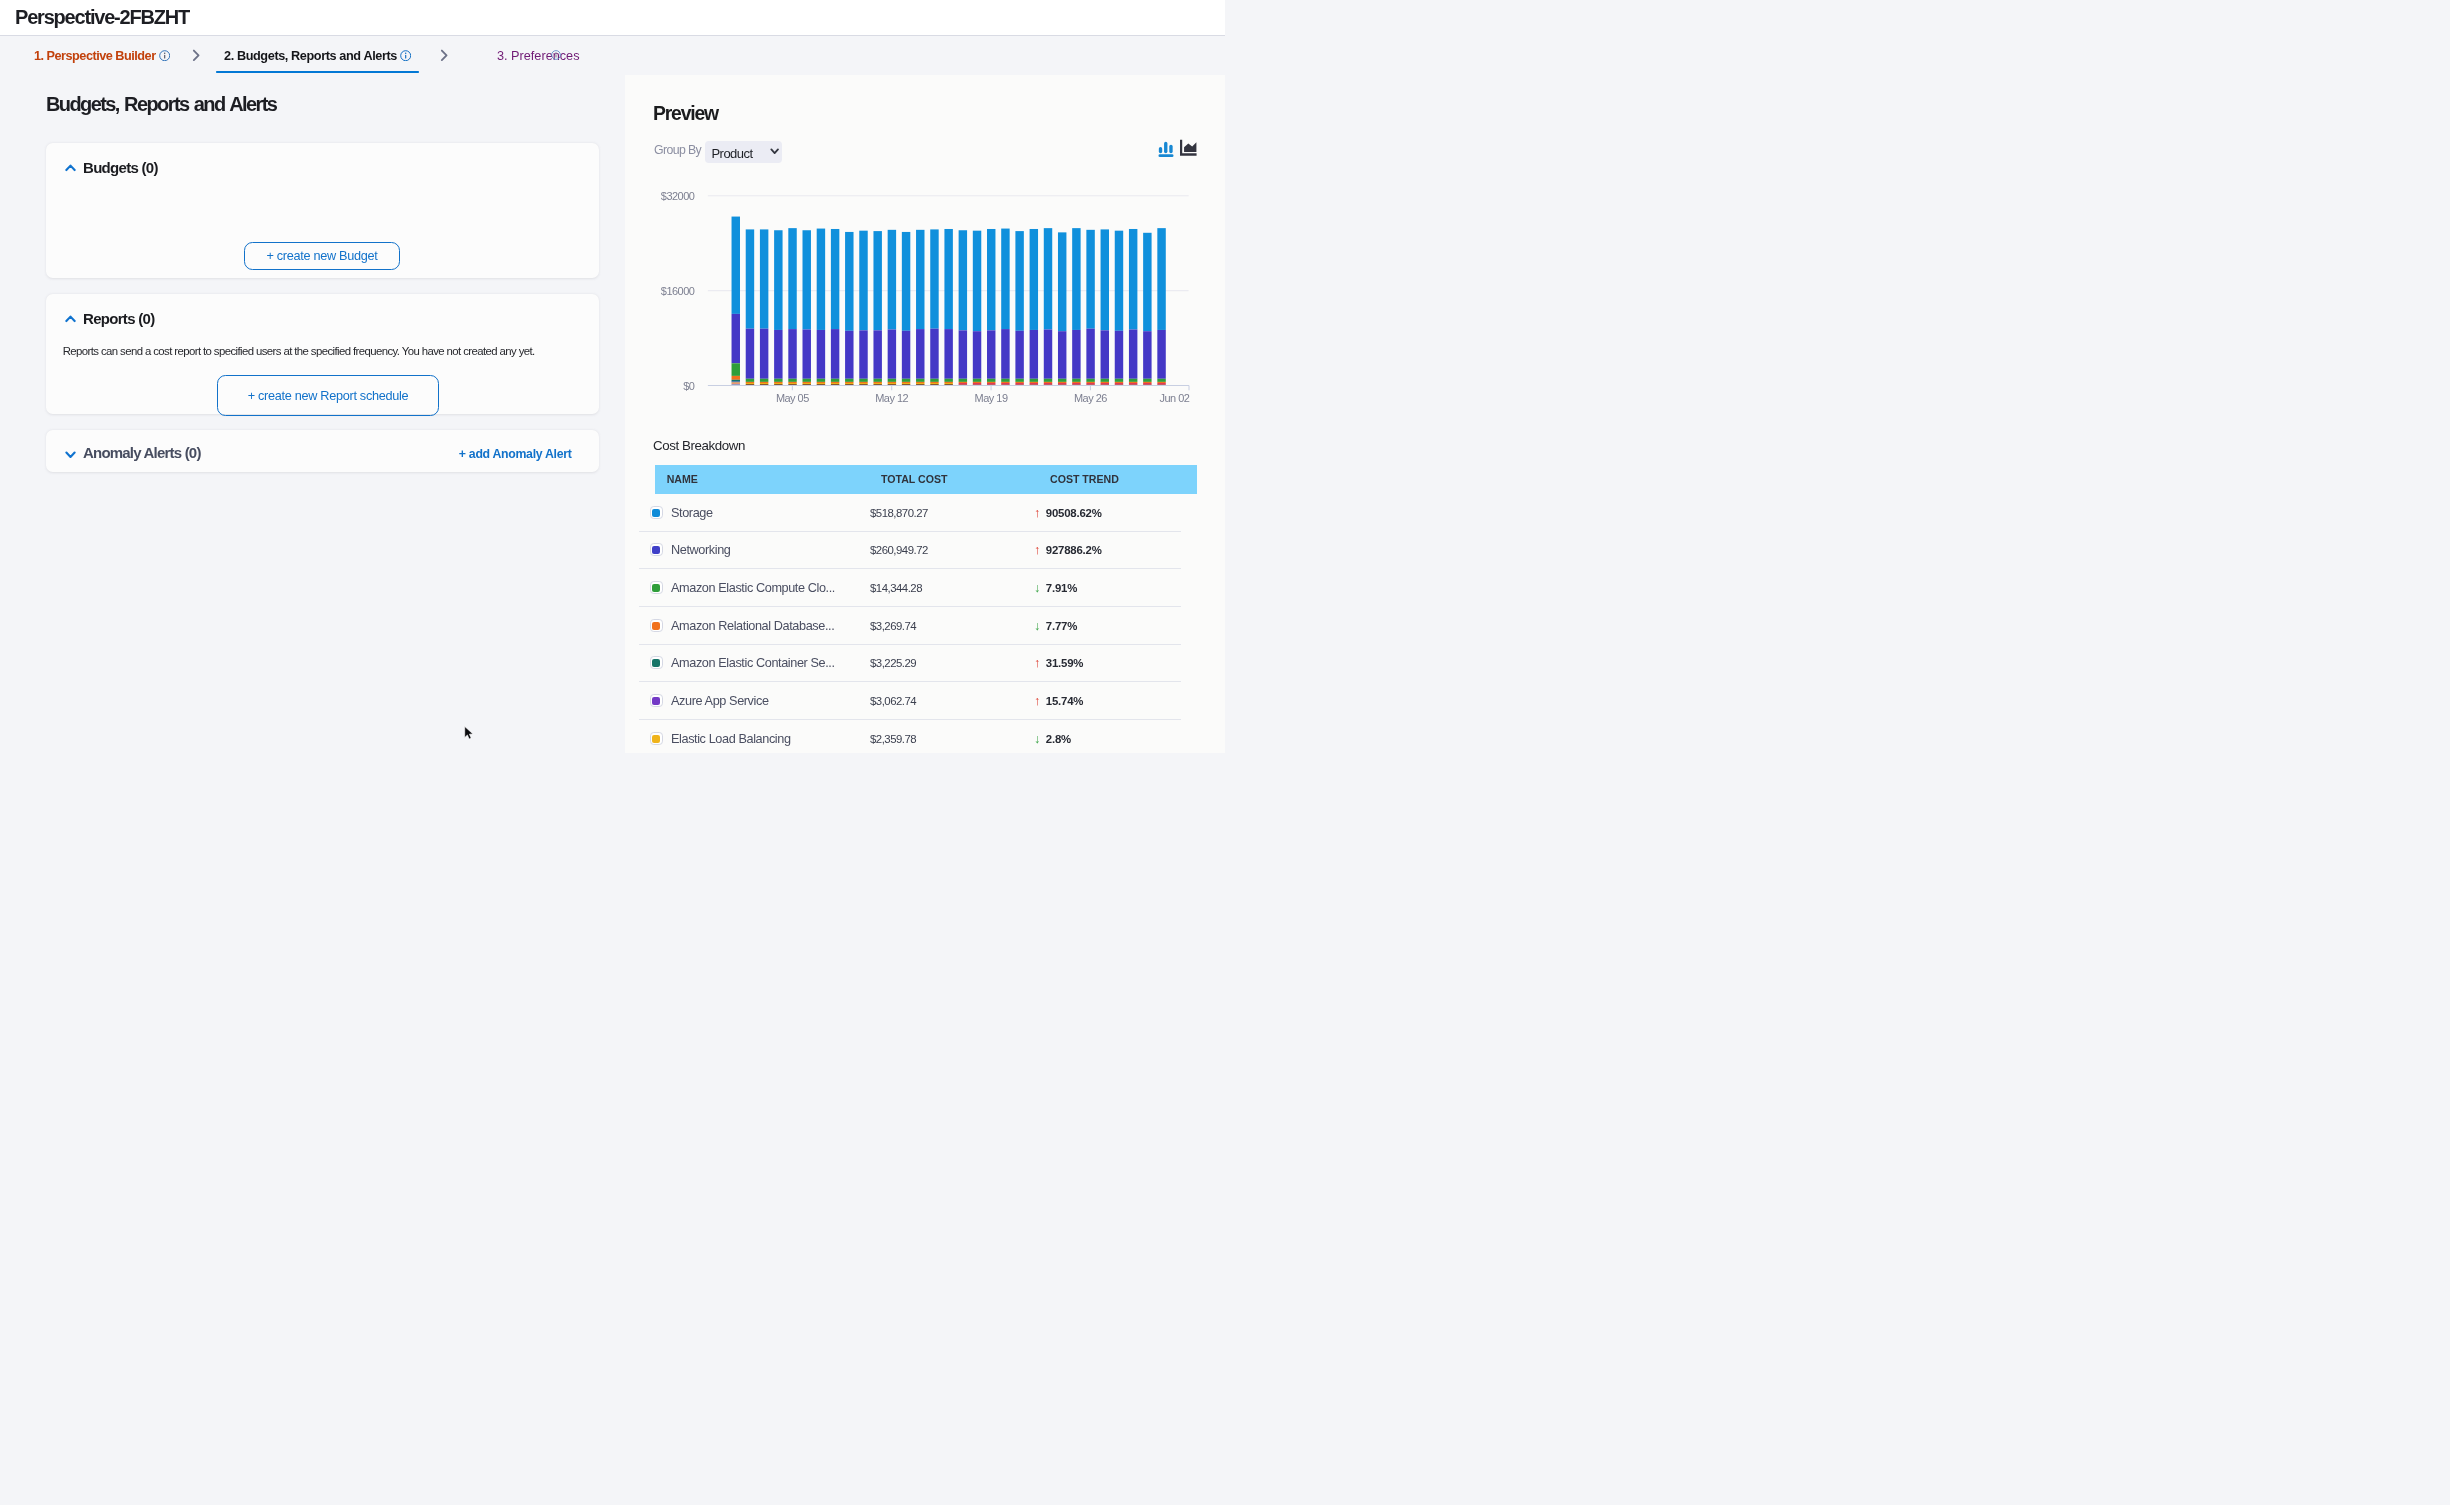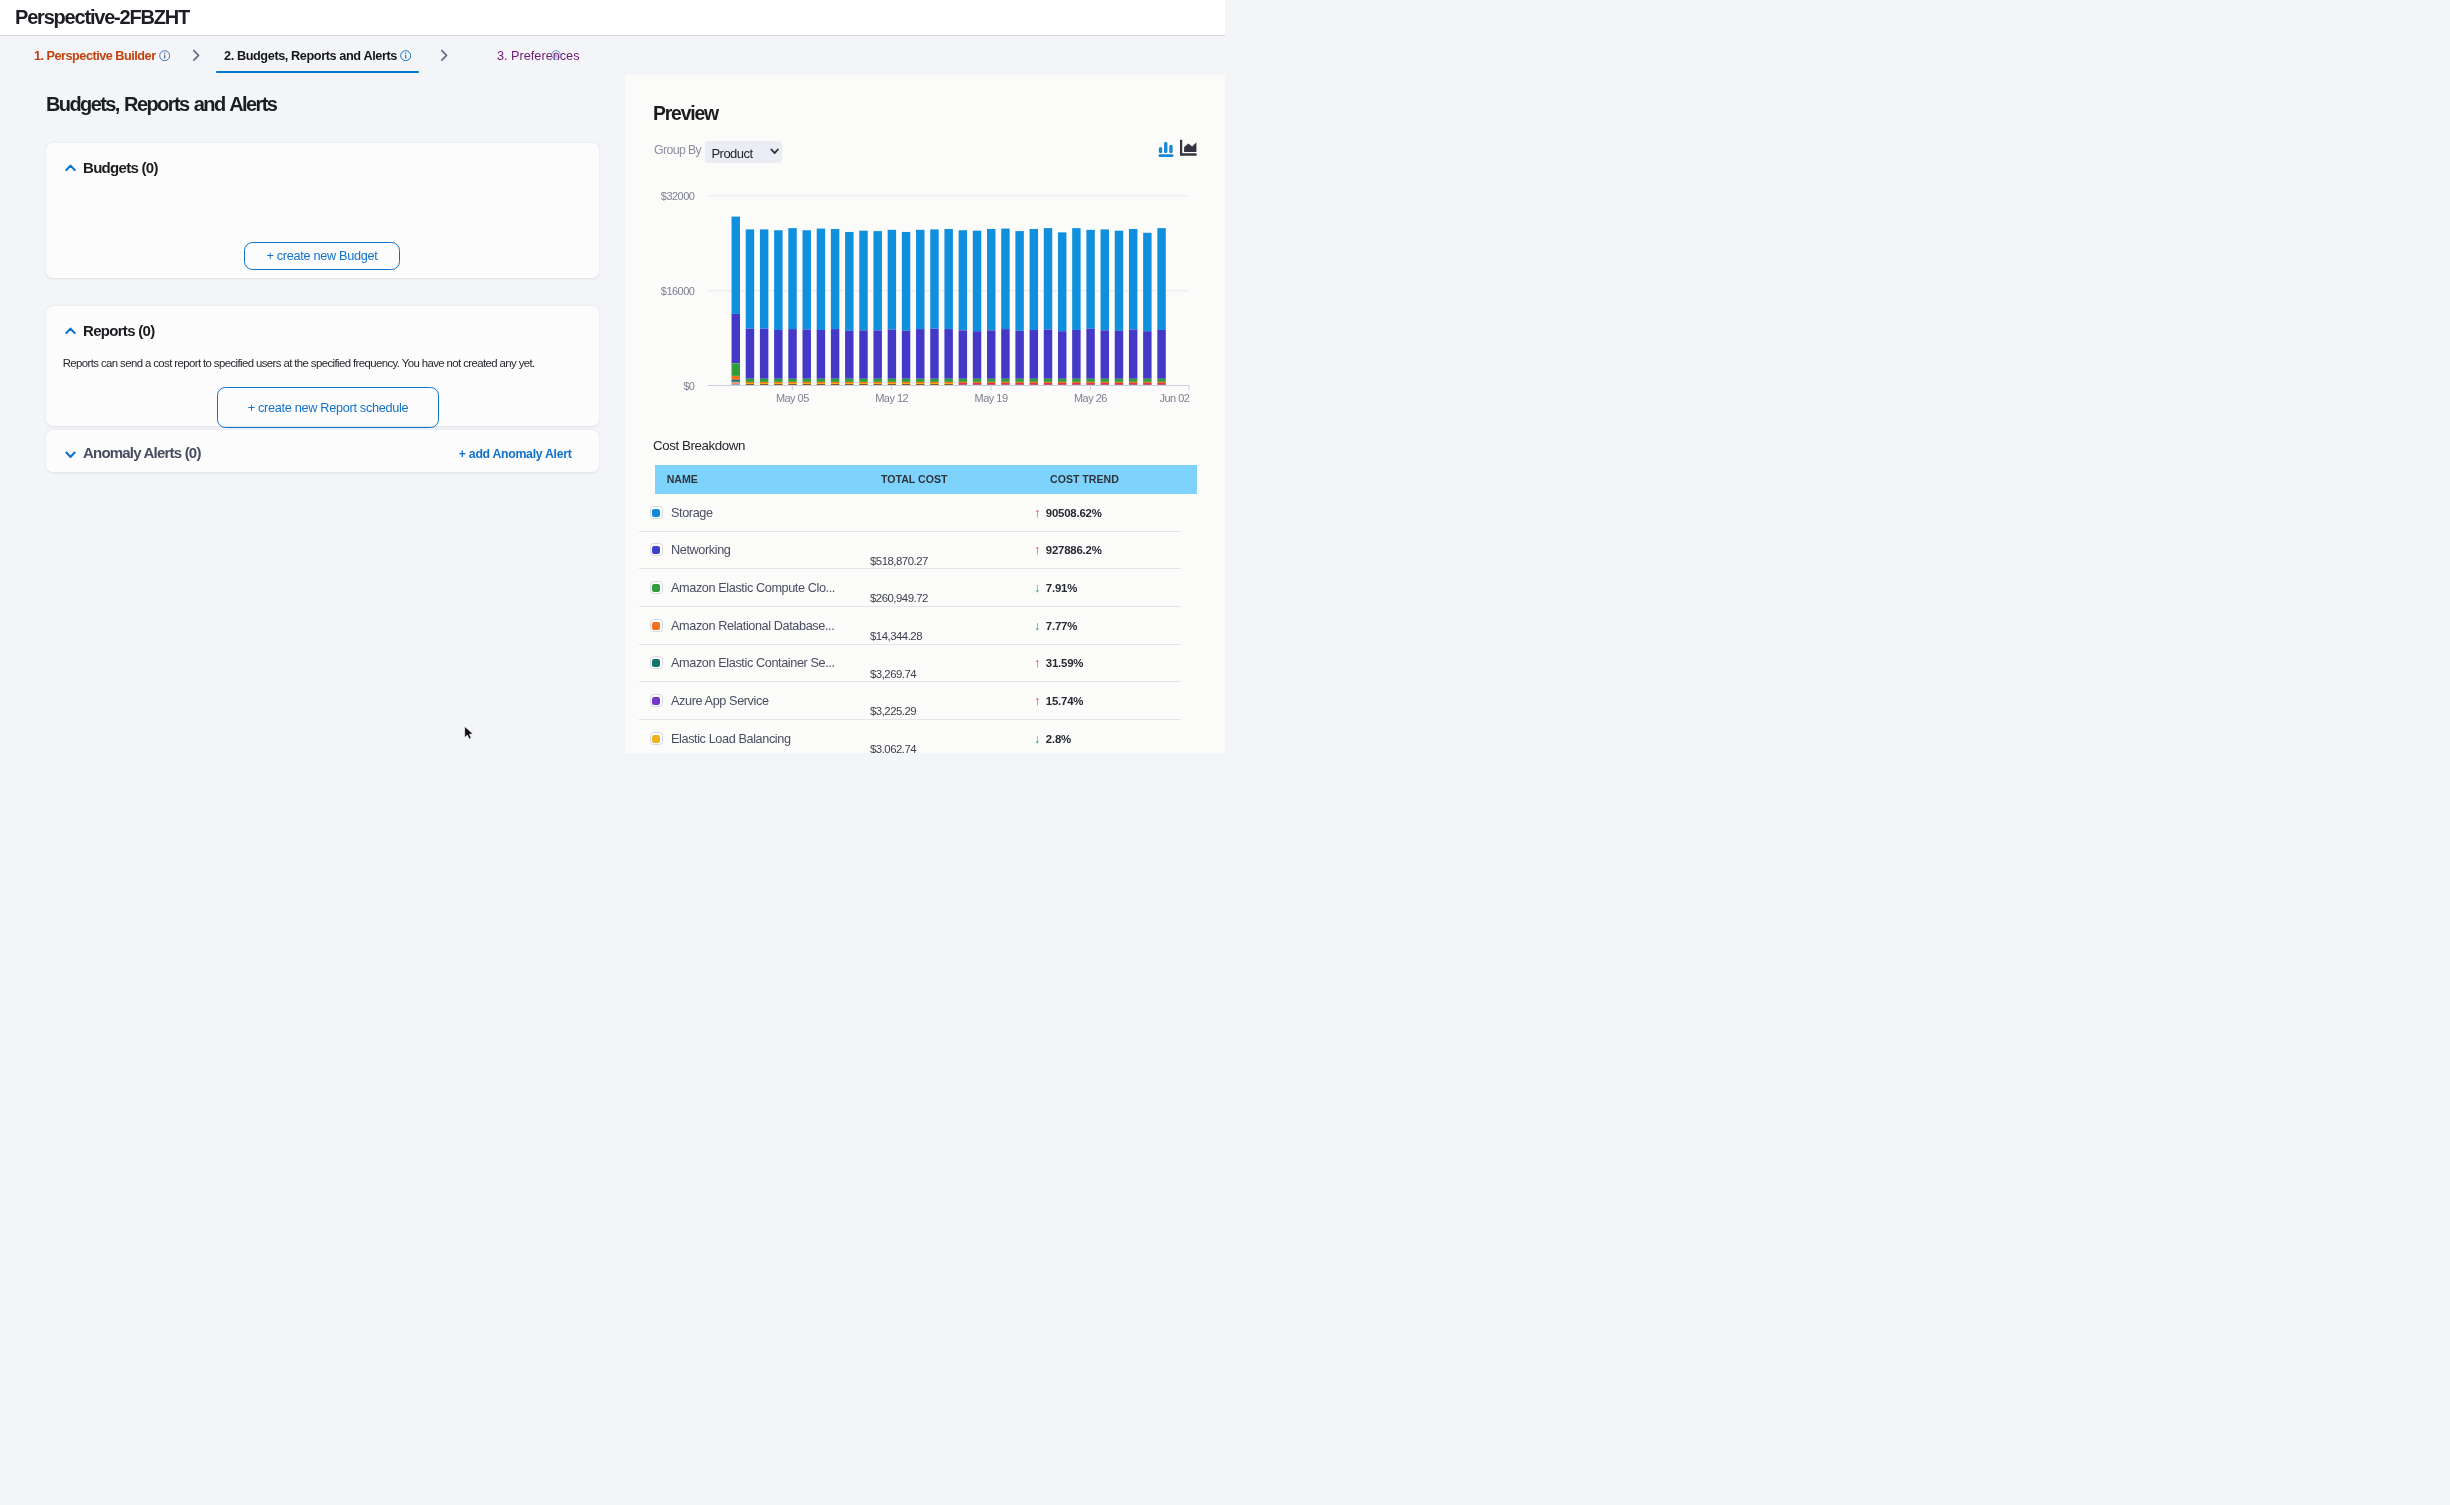--- a/index.html
+++ b/index.html
@@ -18,41 +18,41 @@
 .tab { top:49px; font-size:12.7px; white-space:nowrap; }
 #tab1 { left:34px; color:#c2410c; font-weight:bold; letter-spacing:-0.5px; }
 #tab2 { left:224px; color:#15161a; font-weight:bold; letter-spacing:-0.4px; }
 #tab3 { left:466px; color:#701a75; font-weight:normal; letter-spacing:0px; font-size:12.7px;margin-left:31px; }
 #underline { left:216px; top:71px; width:203px; height:1.9px; background:#0278d5; border-radius:0.8px; }
 
 
 #lefth1 { left:46px; top:93px; font-size:20px; font-weight:bold; color:#1d1e23; letter-spacing:-1.6px; word-spacing:1.4px; }
 .card { left:46px; width:553px; background:#fcfcfc; border-radius:6.8px; box-shadow:0 0.8px 2.5px rgba(96,97,112,0.14); }
 #card1 { top:143px; height:135px; }
-#card2 { top:306px; height:120px; }
+#card2 { top:294px; height:120px; }
 #card3 { top:430px; height:42px; }
 .cardh { position:absolute; left:37px; font-size:15px; font-weight:bold; color:#1b1c20; letter-spacing:-0.7px; }
 .cardtxt { position:absolute; left:16.7px; font-size:11.4px; line-height:16.6px; color:#27282d; letter-spacing:-0.4px; white-space:nowrap; }
 .btn { position:absolute; border:1.4px solid #1272ca; border-radius:8.4px; background:transparent; color:#1272ca; font-size:12.7px; font-weight:500; letter-spacing:-0.3px; display:flex; align-items:center; justify-content:center; font-family:"Liberation Sans",sans-serif; }
 
 
 #preview { left:653px; top:102px; font-size:19.4px; font-weight:bold; color:#1b1c1e; letter-spacing:-1.2px; }
 #groupby { left:654px; top:143px; font-size:12.3px; color:#8b8ea1; letter-spacing:-0.6px; }
 #dropdown { left:705px; top:141px; width:77px; height:22px; background:#ebecf4; border-radius:3.8px; }
 #dropdown span { position:absolute; left:6.4px; top:4.6px; font-size:13px; font-weight:500; color:#1e2026; letter-spacing:-0.5px; }
 
 
 #cbtitle { left:653px; top:438px; font-size:13.3px; font-weight:500; color:#24262c; letter-spacing:-0.4px; }
 #cbhead { left:655px; top:465px; width:542px; height:29px; background:#7dd3fc; }
 .hcell { position:absolute; top:8.4px; font-size:10.6px; font-weight:bold; color:#30333c; letter-spacing:0px; }
 .row { position:absolute; left:639px; width:542px; height:38px; }
 .row .sw { position:absolute; left:10.6px; top:12.3px; width:13px; height:13px; border:0.8px solid #d5d8e4; border-radius:3.8px; background:#fff; }
 .row .sw i { position:absolute; left:1.8px; top:1.8px; width:7.6px; height:7.6px; border-radius:2.1px; display:block; }
 .row .nm { position:absolute; left:32px; top:12px; font-size:12.7px; color:#4a4e61; letter-spacing:-0.4px; }
-.row .tc { position:absolute; left:231px; top:12.7px; font-size:11.4px; color:#3c404f; letter-spacing:-0.5px;margin-top:48px; }
+.row .tc { position:absolute; left:231px; top:12.7px; font-size:11.4px; color:#3c404f; letter-spacing:-0.5px; }
 .row .tr { position:absolute; left:395px; top:12.3px; font-size:11.4px; font-weight:bold; color:#272a33; letter-spacing:-0.2px; }
 .row .tr .ar { font-size:12.7px; margin-right:2.5px; letter-spacing:0; }
 .row .sep { position:absolute; left:0; bottom:0; width:542px; height:0.8px; background:#e3e5ec; }
 .up { color:#dd3a2c; font-weight:bold; }
 .dn { color:#3fa64a; font-weight:bold; }
 svg { display:block; }
 </style>
 </head>
 <body>
 <div id="hdr" class="abs">

